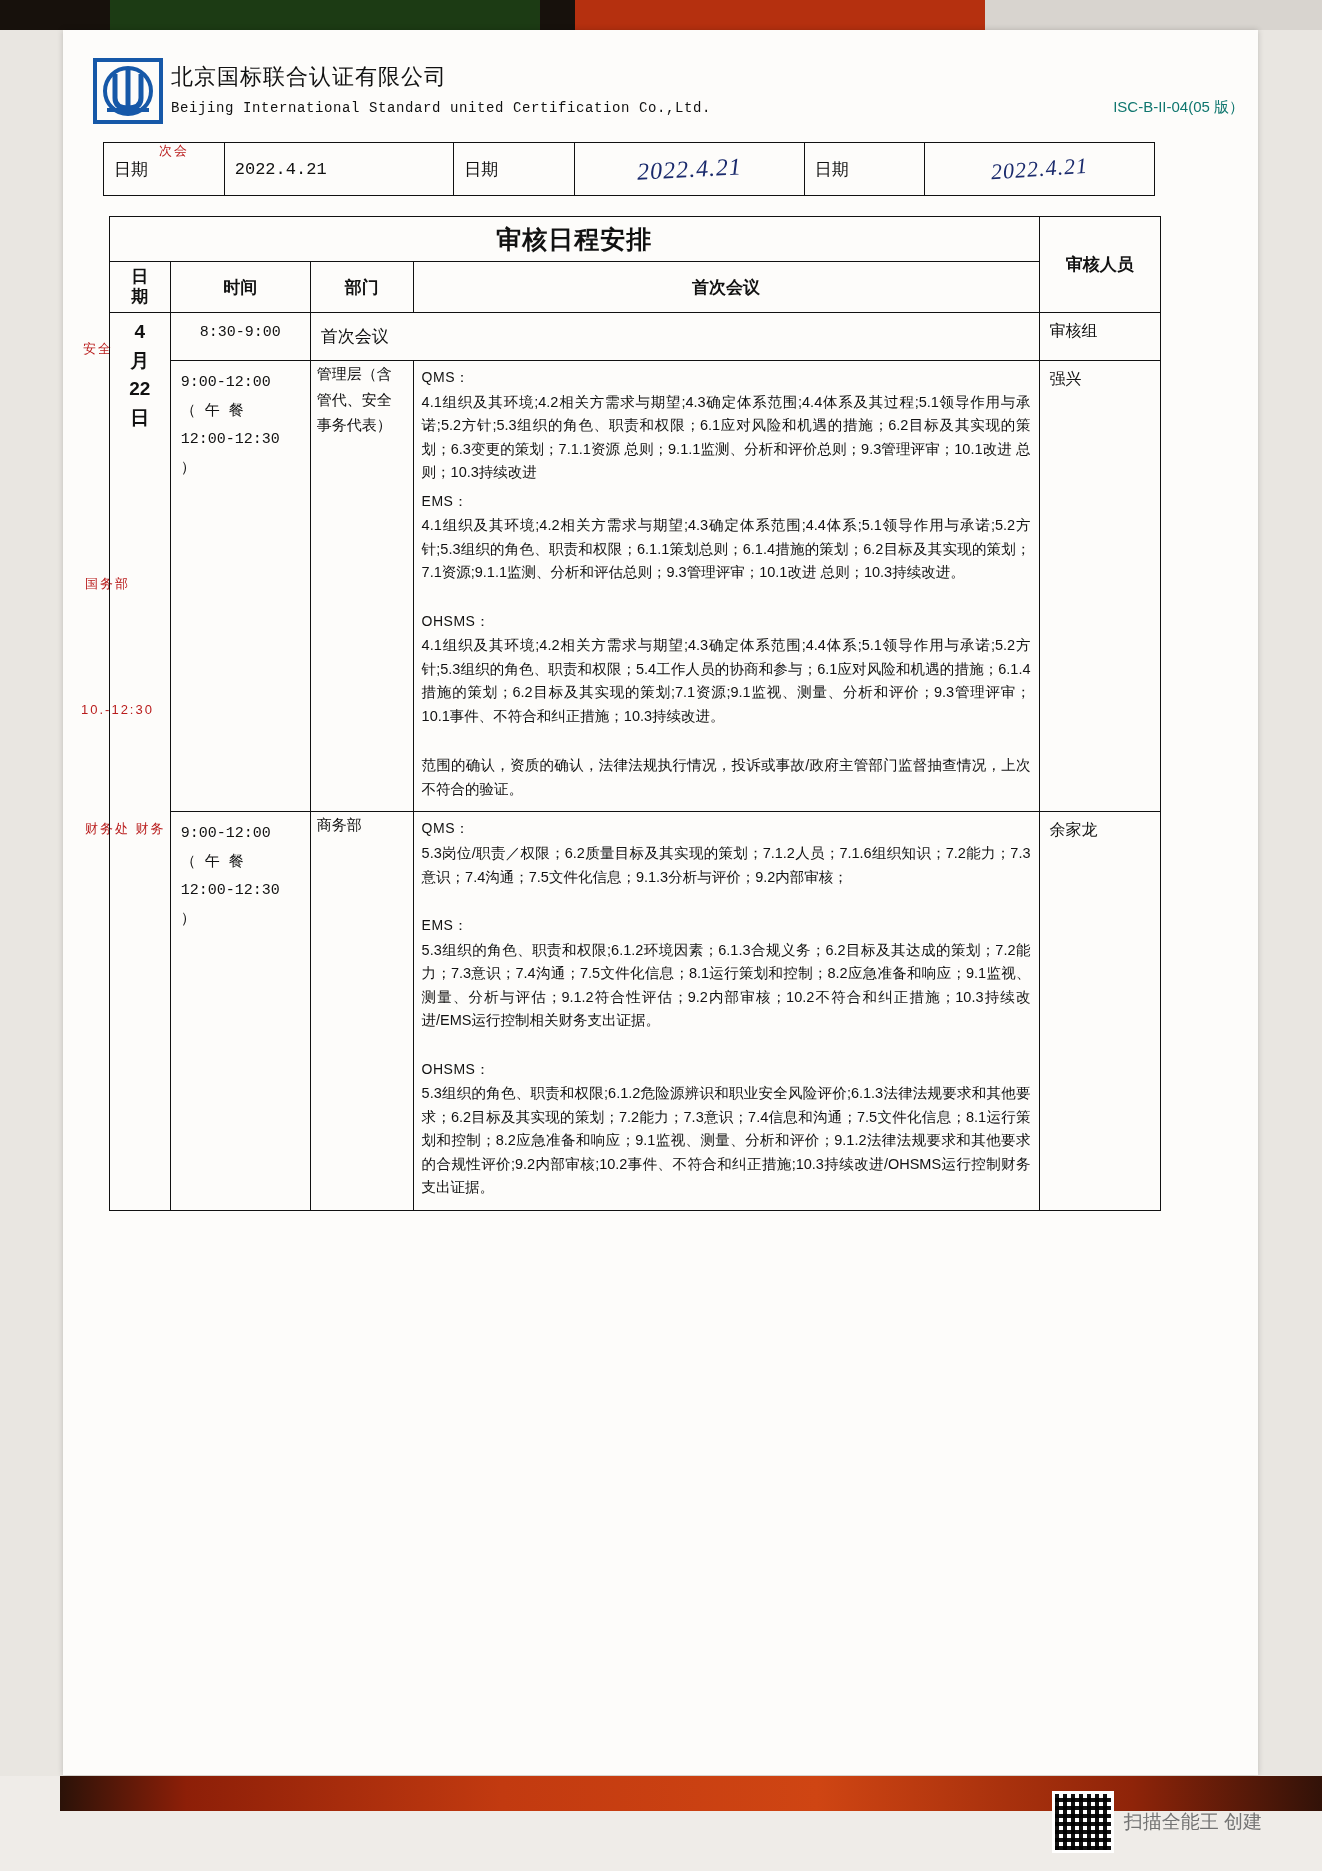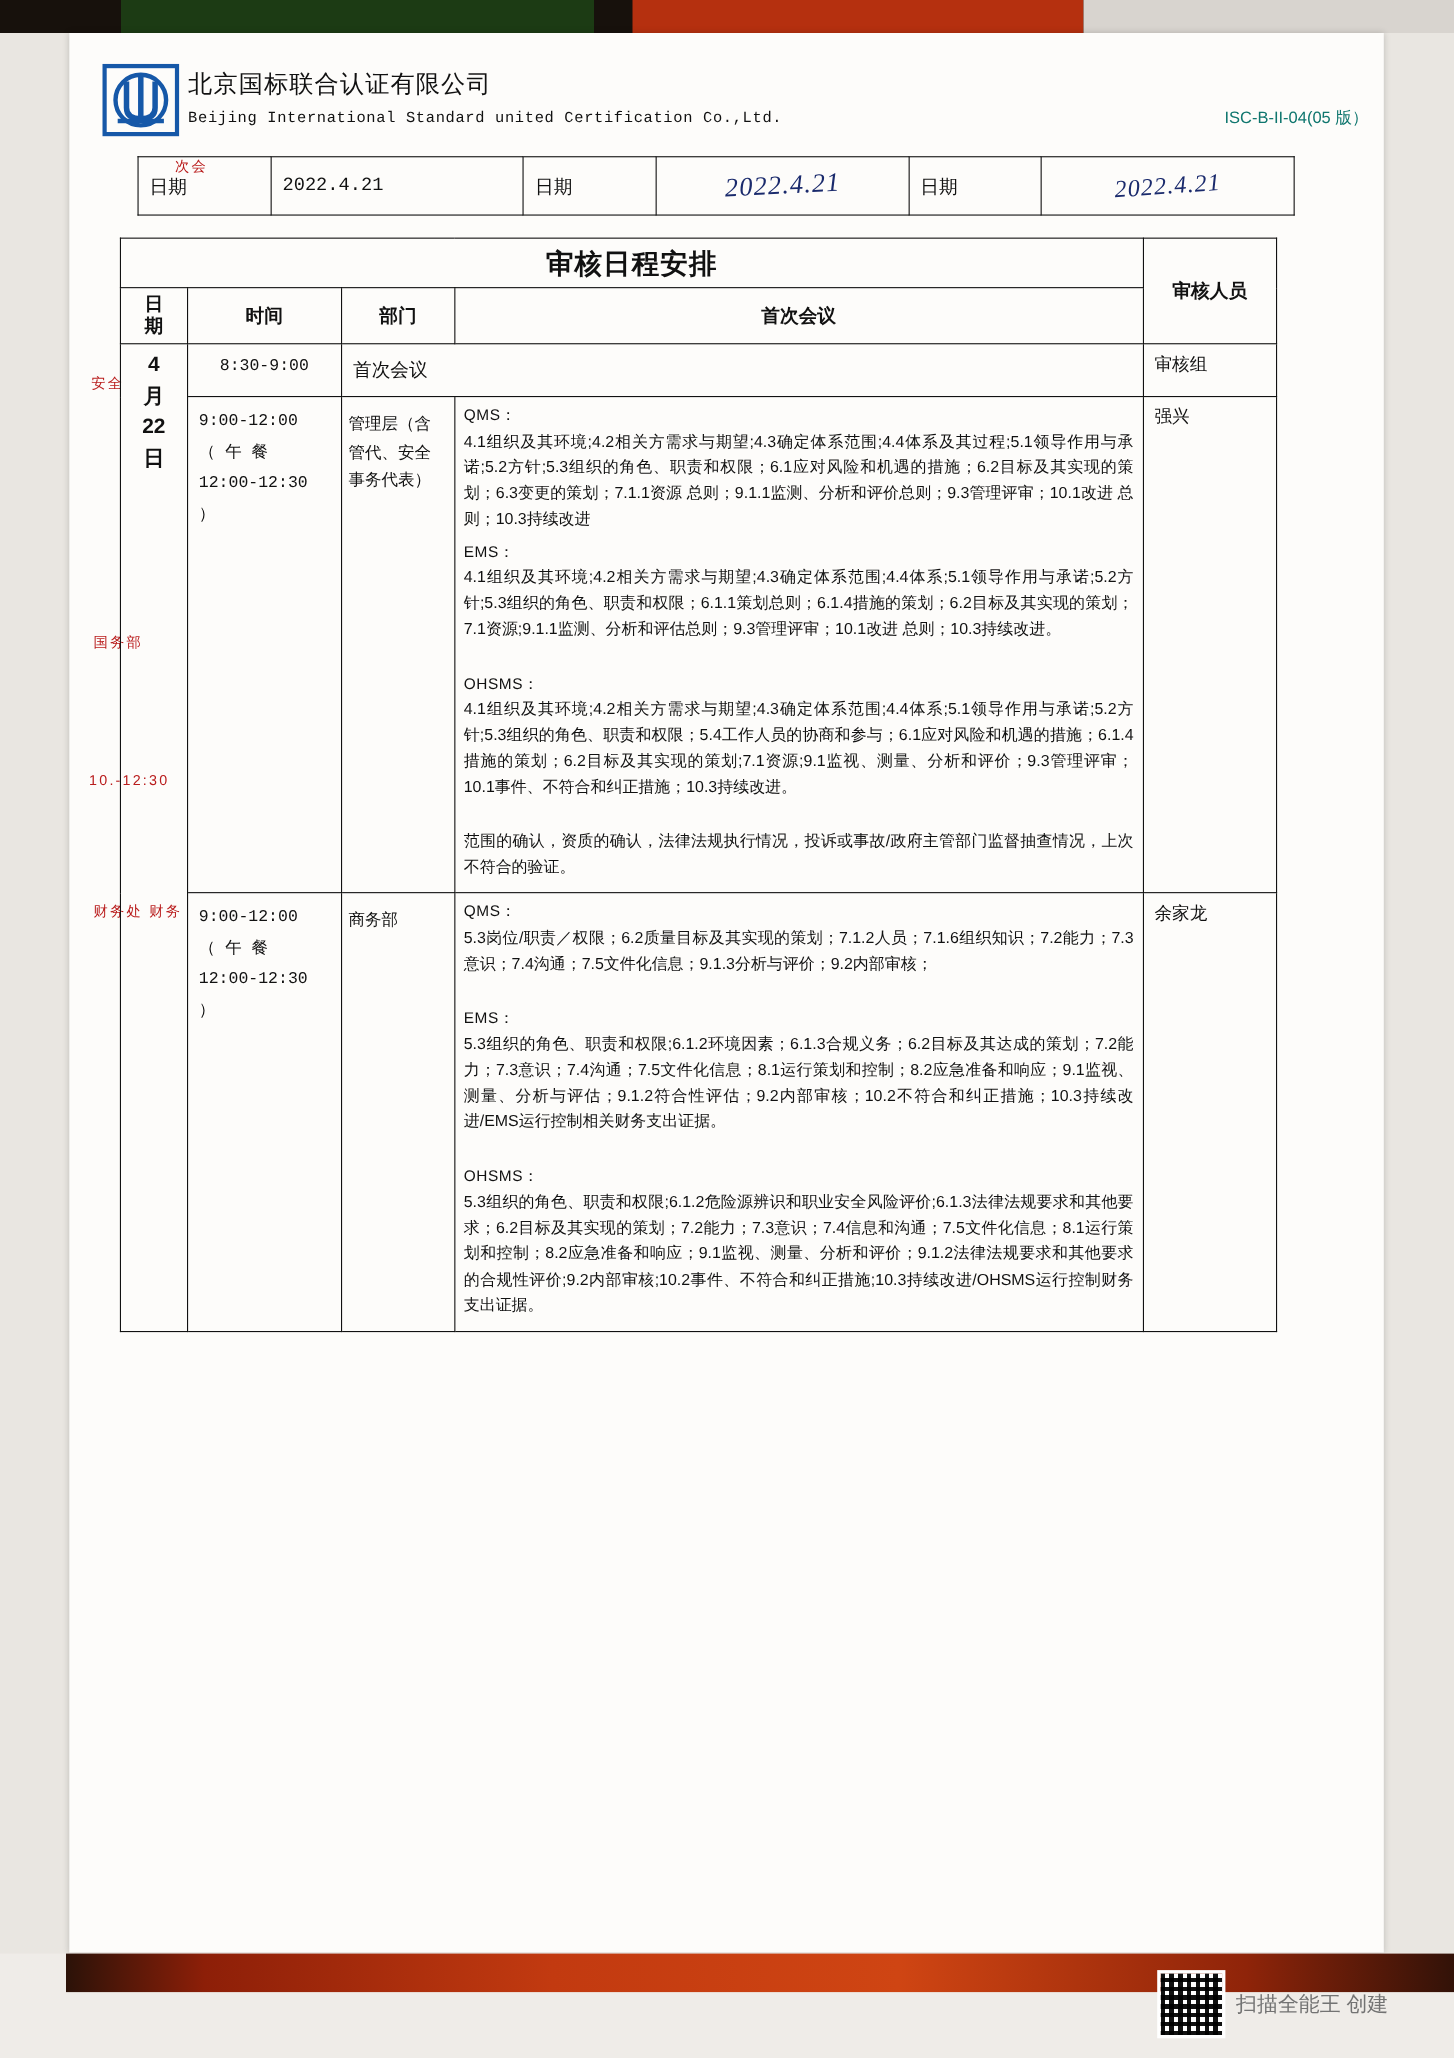--- a/index.html
+++ b/index.html
@@ -31,21 +31,21 @@
   .hdr{position:absolute;left:8px;top:20px;width:1195px;height:90px;}
   .logo{position:absolute;left:22px;top:8px;width:70px;height:66px;}
   .logo svg{display:block;}
   .cn-name{position:absolute;left:100px;top:12px;font-size:22px;color:#111;letter-spacing:1px;
      font-family:"Liberation Sans","DejaVu Sans",sans-serif;}
   .en-name{position:absolute;left:100px;top:50px;font-size:14px;color:#111;letter-spacing:.6px;
      font-family:"Liberation Mono","DejaVu Sans Mono",monospace;}
   .docno{position:absolute;right:22px;top:48px;font-size:15px;color:#0f766e;}
 
   
-  .datestrip{position:absolute;left:62px;top:112px;width:1052px;border:1.6px solid #111;border-collapse:collapse;}
+  .datestrip{position:absolute;left:40px;top:112px;width:1052px;border:1.6px solid #111;border-collapse:collapse;}
   .datestrip td{border:1.6px solid #111;height:52px;font-size:17px;padding:0 10px;color:#111;vertical-align:middle;}
   .lbl{width:90px;text-align:left;}
   .val-print{width:190px;font-family:"Liberation Mono","DejaVu Sans Mono",monospace;font-size:17px;}
   .val-hand{width:190px;text-align:center;}
   .hand{
     font-family:"Liberation Serif","DejaVu Serif",serif;
     font-style:italic;font-size:24px;color:#1a2a6c;letter-spacing:1px;
     transform:rotate(-3deg);display:inline-block;
   }
   .hand.small{font-size:22px;transform:rotate(-4deg);}
@@ -65,21 +65,21 @@
   .cell.mono{font-family:"Liberation Mono","DejaVu Sans Mono",monospace;font-size:15px;line-height:1.9;}
   .cell.center{text-align:center;}
   .vert-wrap{height:100%;display:flex;align-items:center;justify-content:center;padding:4px 0;}
   .grp{margin:0 0 2px 0;font-size:14px;letter-spacing:.5px;}
   .para{margin:0 0 0 0;font-size:14.5px;line-height:1.62;text-align:justify;}
   .spacer{height:16px;}
   .spacer.lg{height:26px;}
   .auditor{font-size:16px;padding:8px 10px;}
   .meeting{font-size:17px;padding:12px 10px;}
   .timecell{font-size:15px;line-height:1.9;font-family:"Liberation Mono","DejaVu Sans Mono",monospace;padding:8px 6px 8px 10px;}
-  .deptcell{font-size:15px;line-height:1.7;padding:12px 6px;}
+  .deptcell{font-size:15px;line-height:1.7;padding:0 6px;}
 
   
   .wm{position:absolute;right:60px;bottom:18px;display:flex;align-items:center;gap:10px;}
   .qr{width:56px;height:56px;background:
      repeating-linear-gradient(0deg,#111 0 4px,#fff 4px 8px),
      repeating-linear-gradient(90deg,#111 0 4px,transparent 4px 8px);
      background-blend-mode:multiply;border:3px solid #fff;}
   .wm-text{font-size:19px;color:#737373;}
 </style>
 </head>

